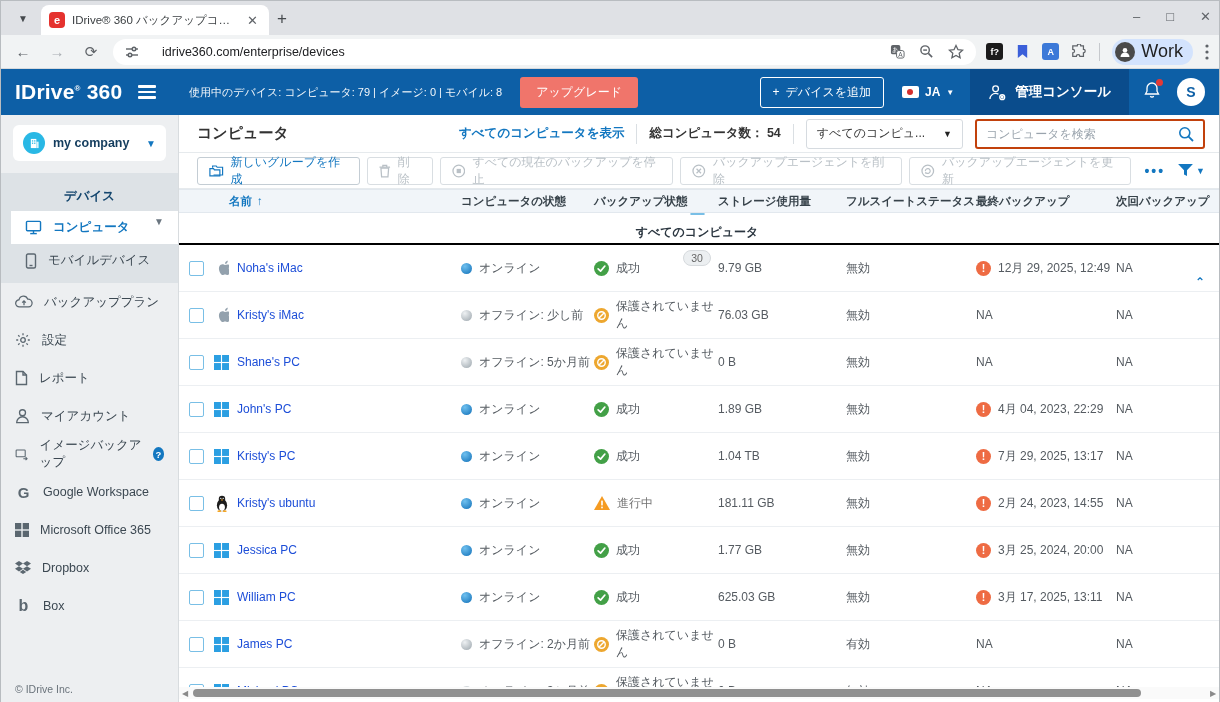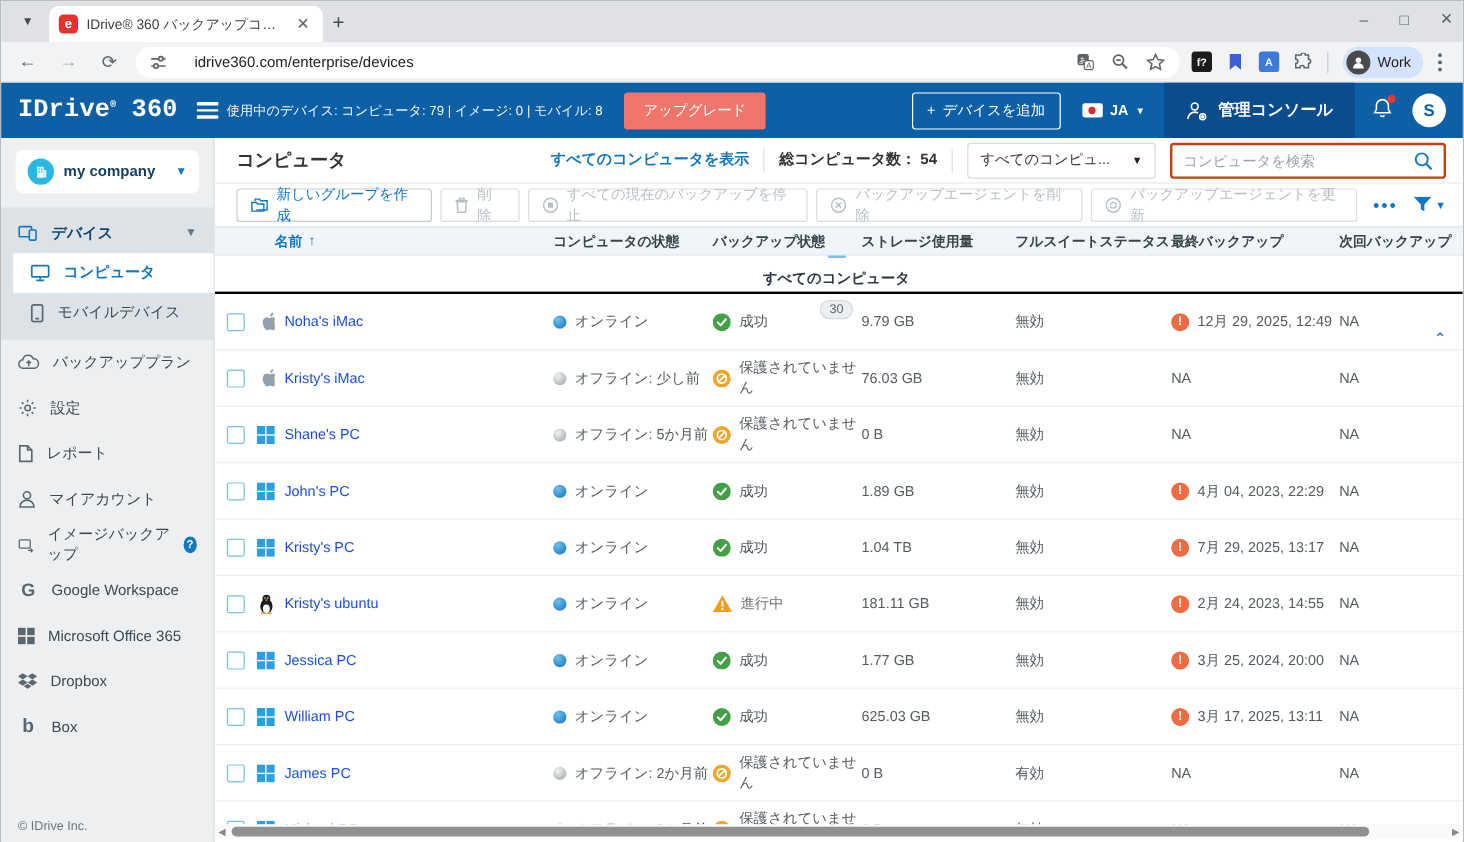--- a/index.html
+++ b/index.html
@@ -19,26 +19,26 @@
   .toolbar { height:34px; background:#f1f3f4; display:flex; align-items:center; padding:0 10px; gap:10px; border-bottom:1px solid #d7dade; }
   .navbtn { color:#5f6368; font-size:15px; width:24px; text-align:center; }
   .navbtn.fwd { color:#a9adb2; }
   .omnibox { flex:1; height:26px; background:#fff; border-radius:13px; display:flex; align-items:center; padding:0 12px; gap:23px; max-width:870px; }
   .url { font-size:12.5px; color:#202124; }
   .omni-icons { display:flex; align-items:center; gap:14px; margin-left:auto; }
   .ext-area { display:flex; align-items:center; gap:12px; }
   .ext-sq { width:17px; height:17px; border-radius:3px; display:flex; align-items:center; justify-content:center; font-size:9px; font-weight:bold; color:#fff; }
   .profile-pill { background:#d3e3fd; border-radius:13px; height:26px; display:flex; align-items:center; gap:6px; padding:0 10px 0 3px; }
   .profile-avatar { width:20px; height:20px; border-radius:50%; background:#4a4a4a; display:flex; align-items:center; justify-content:center; }
-  .profile-name { font-size:12px; color:#1f1f1f; }
+  .profile-name { font-size:18px; color:#1f1f1f; }
   .divider-v { width:1px; height:18px; background:#c6c9cd; }
 
   
   .appbar { height:46px; background:#0d5fa6; display:flex; align-items:center; color:#fff; }
-  .logo-zone { width:178px; display:flex; align-items:center; padding-left:14px; gap:16px; flex:none;font-family:Liberation Mono, monospace; }
+  .logo-zone { width:178px; display:flex; align-items:center; padding-left:14px; gap:16px; flex:none; }
   .logo { font-size:21px; font-weight:bold; letter-spacing:.2px; white-space:nowrap; }
   .logo sup { font-size:8px; }
   .hamburger { display:inline-block; }
   .hamburger i { display:block; width:18px; height:2.5px; background:#fff; margin:3px 0; border-radius:1px; }
   .plan-zone { display:flex; flex-direction:column; justify-content:center; gap:2px; padding-left:10px; }
   .plan-line { font-size:12.5px; font-weight:bold; }
   .usage-line { font-size:11px; opacity:.95; }
   .upgrade-btn { background:#f0756b; color:#fff; font-size:12px; border-radius:3px; padding:7px 16px; margin-left:18px; }
   .appbar-right { margin-left:auto; display:flex; align-items:center; height:100%; }
   .add-device { border:1px solid #fff; border-radius:3px; font-size:12px; padding:6px 12px; display:flex; align-items:center; gap:6px; margin-right:18px; }
@@ -52,21 +52,21 @@
 
   
   .body-zone { display:flex; height:588px; }
   .sidebar { width:178px; background:#edeff1; border-right:1px solid #d8dcdf; display:flex; flex-direction:column; position:relative; flex:none; }
   .company-sel { margin:10px 12px 12px 12px; background:#fff; border-radius:6px; height:36px; display:flex; align-items:center; padding:0 10px; gap:8px; }
   .company-icon { width:22px; height:22px; border-radius:50%; background:#29b8e5; display:flex; align-items:center; justify-content:center; flex:none; }
   .company-name { font-size:12.5px; color:#143d5e; font-weight:bold; flex:1; }
   .dev-group { background:#dde2e6; padding:4px 0 6px 0; }
   .nav-item { display:flex; align-items:center; gap:11px; height:34px; padding:0 14px; font-size:12.5px; color:#3c4852; }
   .nav-item .chev { margin-left:auto; color:#6b7680; font-size:10px; }
-  .nav-parent { color:#14466e; font-weight:bold; }
+  .nav-parent { color:#14466e; font-weight:bold;flex-direction:column; }
   .nav-sub { padding-left:24px; height:33px; }
   .nav-active { background:#fff; color:#1377c0; font-weight:bold; margin-left:10px; padding-left:14px; }
   .nav-plain { height:38px; }
   .help-badge { width:14px; height:14px; border-radius:50%; background:#1377c0; color:#fff; font-size:9.5px; display:flex; align-items:center; justify-content:center; font-weight:bold; }
   .sidebar-foot { position:absolute; bottom:8px; left:14px; font-size:10.5px; color:#6a737b; }
 
   .main { flex:1; position:relative; overflow:hidden; background:#fff; }
   .page-head { height:38px; display:flex; align-items:center; padding:0 14px 0 18px; border-bottom:1px solid #e6eaed; }
   .page-title { font-size:15px; font-weight:bold; color:#333; }
   .head-right { margin-left:auto; display:flex; align-items:center; gap:12px; }

